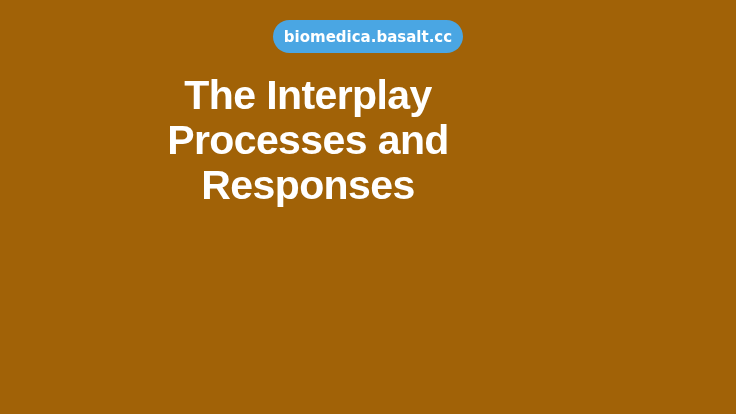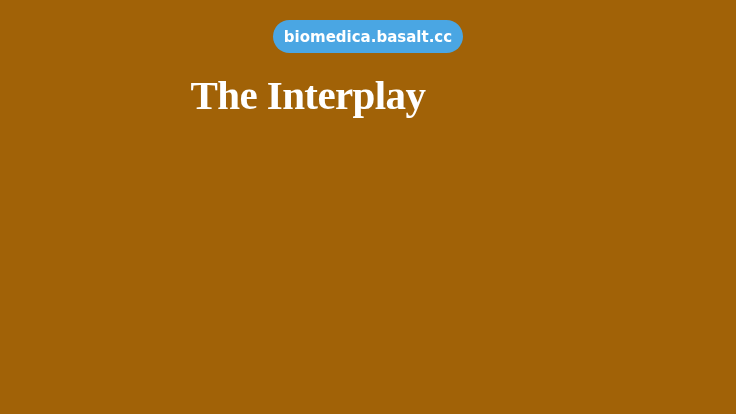--- a/index.html
+++ b/index.html
@@ -41,33 +41,35 @@
       text-decoration: none;
     }
     .title {
       position: absolute;
       left: 0;
       top: 73px;
       width: 616px;
       margin: 0;
       text-align: center;
       color: #ffffff;
-      font-family: Liberation Serif, serif;
+      font-family: Liberation Sans, sans-serif;
       font-weight: bold;
       font-size: 41px;
       line-height: 45px;
       letter-spacing: -0.6px;
     }
     .title-line {
       display: block;
       white-space: nowrap;
     }
   </style>
 </head>
 <body>
 
 <div class="canvas">
   <a class="site-pill">biomedica.basalt.cc</a>
 
   <h1 class="title">
     <span class="title-line">The Interplay</span>
+    <span class="title-line">Processes and</span>
+    <span class="title-line">Responses</span>
   </h1>
 </div>
 
 </body></html>

